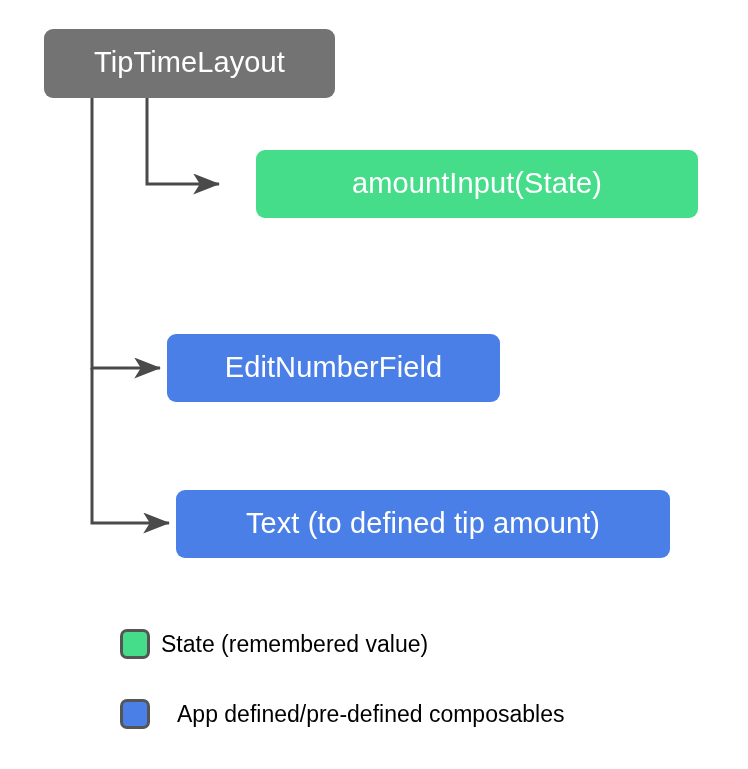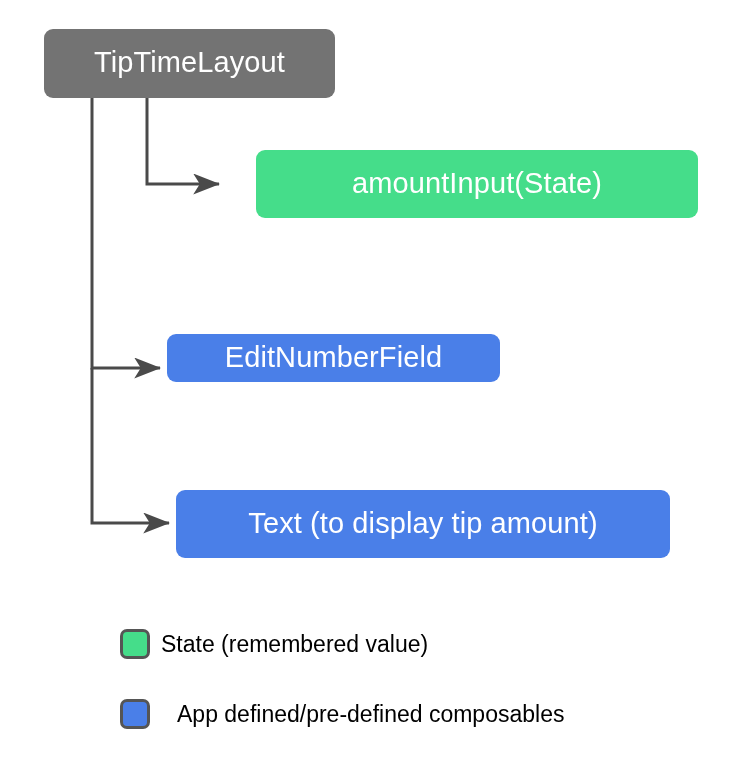--- a/index.html
+++ b/index.html
@@ -61,21 +61,21 @@
     left: 226px;
     top: 150px;
     width: 442px;
     height: 68px;
     margin-left: 30px;
   }
   #node-editnumberfield {
     left: 167px;
     top: 334px;
     width: 333px;
-    height: 48px;
+    height: 68px;
     align-items: center;
   }
   #node-text {
     left: 176px;
     top: 490px;
     width: 494px;
     height: 68px;
   }
 
   
@@ -131,21 +131,21 @@
 
   <div class="node" id="node-state" style="background: rgb(69, 221, 138); color: rgb(255, 255, 255);">
     <span class="node-label">amountInput(State)</span>
   </div>
 
   <div class="node" id="node-editnumberfield" style="background: rgb(74, 127, 232); color: rgb(255, 255, 255);">
     <span class="node-label">EditNumberField</span>
   </div>
 
   <div class="node" id="node-text" style="background: rgb(74, 127, 232); color: rgb(255, 255, 255);">
-    <span class="node-label">Text (to display tip amount)</span>
+    <span class="node-label">Text (to defined tip amount)</span>
   </div>
 
   <div id="legend">
 
     <div class="legend-row">
       <span class="legend-swatch" style="background: rgb(69, 221, 138); border-color: rgb(85, 85, 85);"></span>
       <span class="legend-text" style="color: rgb(0, 0, 0);">State (remembered value)</span>
     </div>
 
     <div class="legend-row" style="margin-top:22px;gap:16px;">

